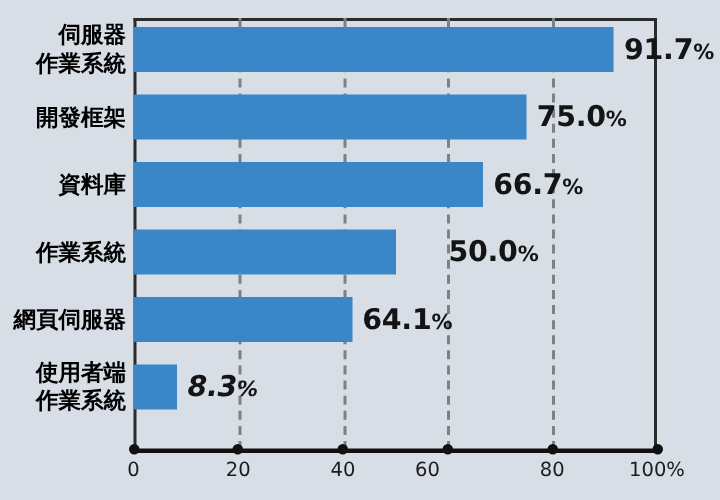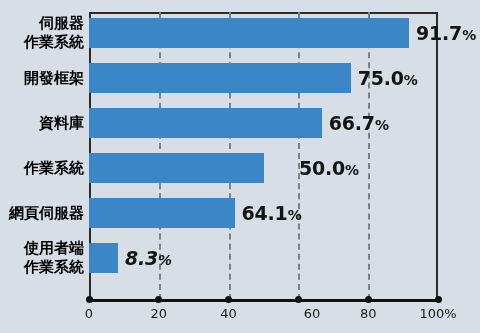--- a/index.html
+++ b/index.html
@@ -175,20 +175,20 @@
 
   <div class="x-axis-line"></div>
   <div id="x-ticks">
       <div class="tick-dot" style="left: 89px;"></div>
       <div class="tick-label" style="left: 89px;">0</div>
       <div class="tick-dot" style="left: 158.8px;"></div>
       <div class="tick-label" style="left: 158.8px;">20</div>
       <div class="tick-dot" style="left: 228.6px;"></div>
       <div class="tick-label" style="left: 228.6px;">40</div>
       <div class="tick-dot" style="left: 298.4px;"></div>
-      <div class="tick-label" style="left: 312px;">60</div>
+      <div class="tick-label" style="left: 285px;">60</div>
       <div class="tick-dot" style="left: 368.2px;"></div>
       <div class="tick-label" style="left: 368.2px;">80</div>
       <div class="tick-dot" style="left: 438px;"></div>
       <div class="tick-label" style="left: 438px; text-align: right;">100%</div>
     </div>
 
 </div>
 
 </body></html>

